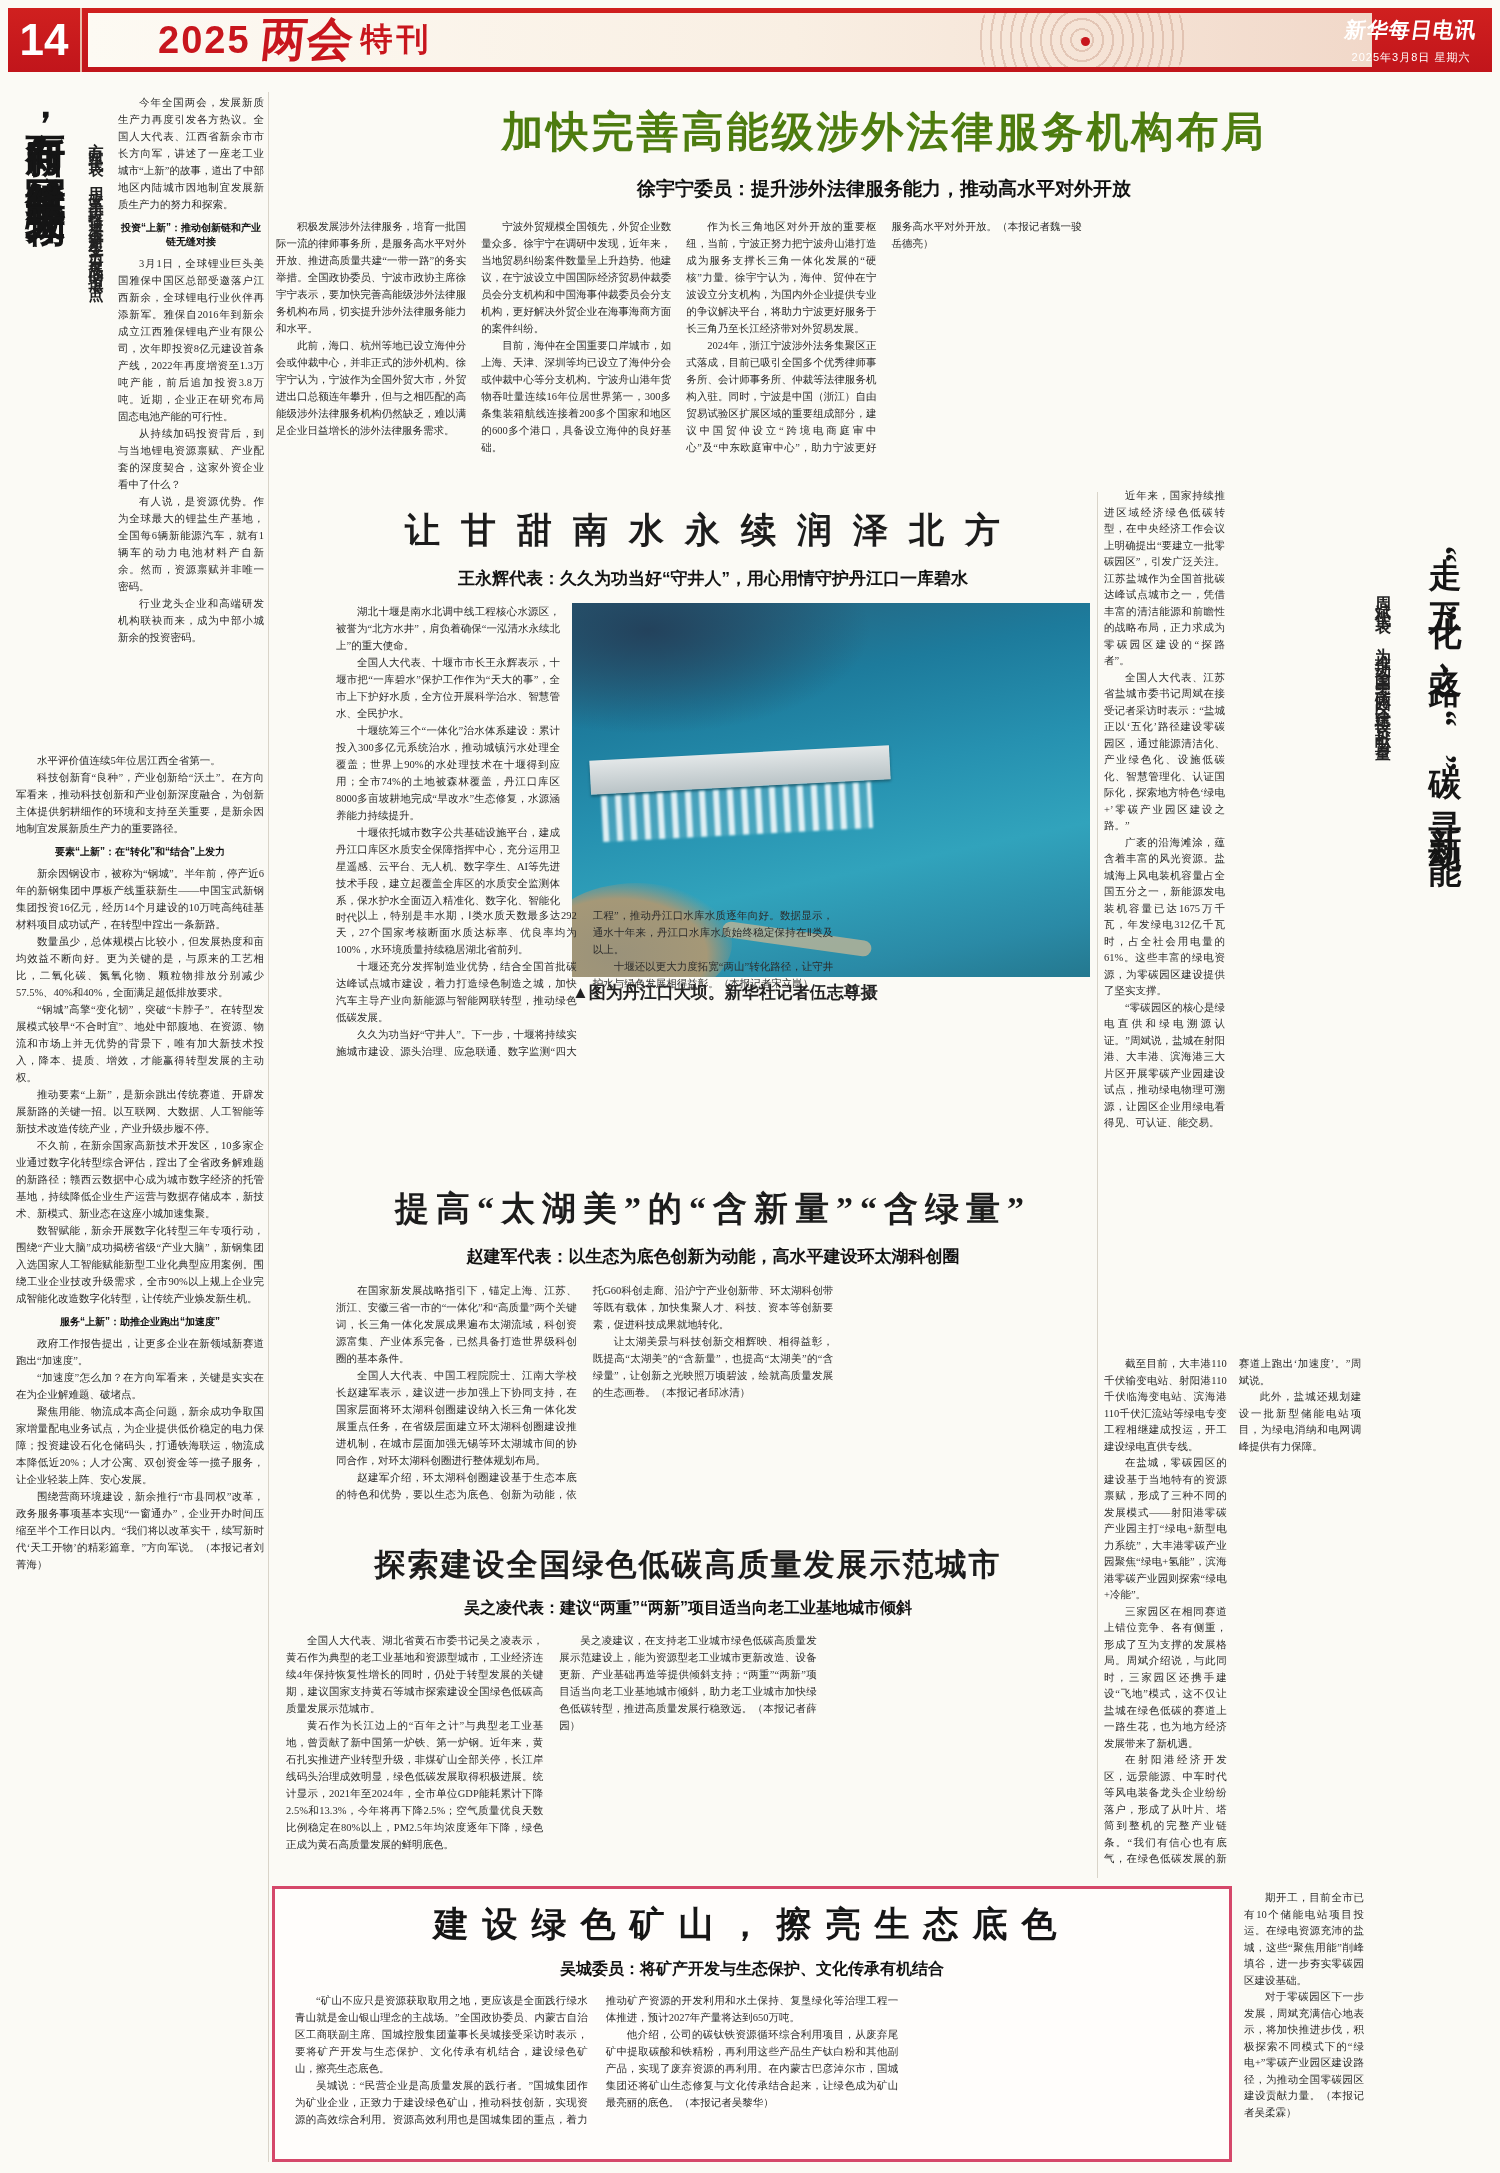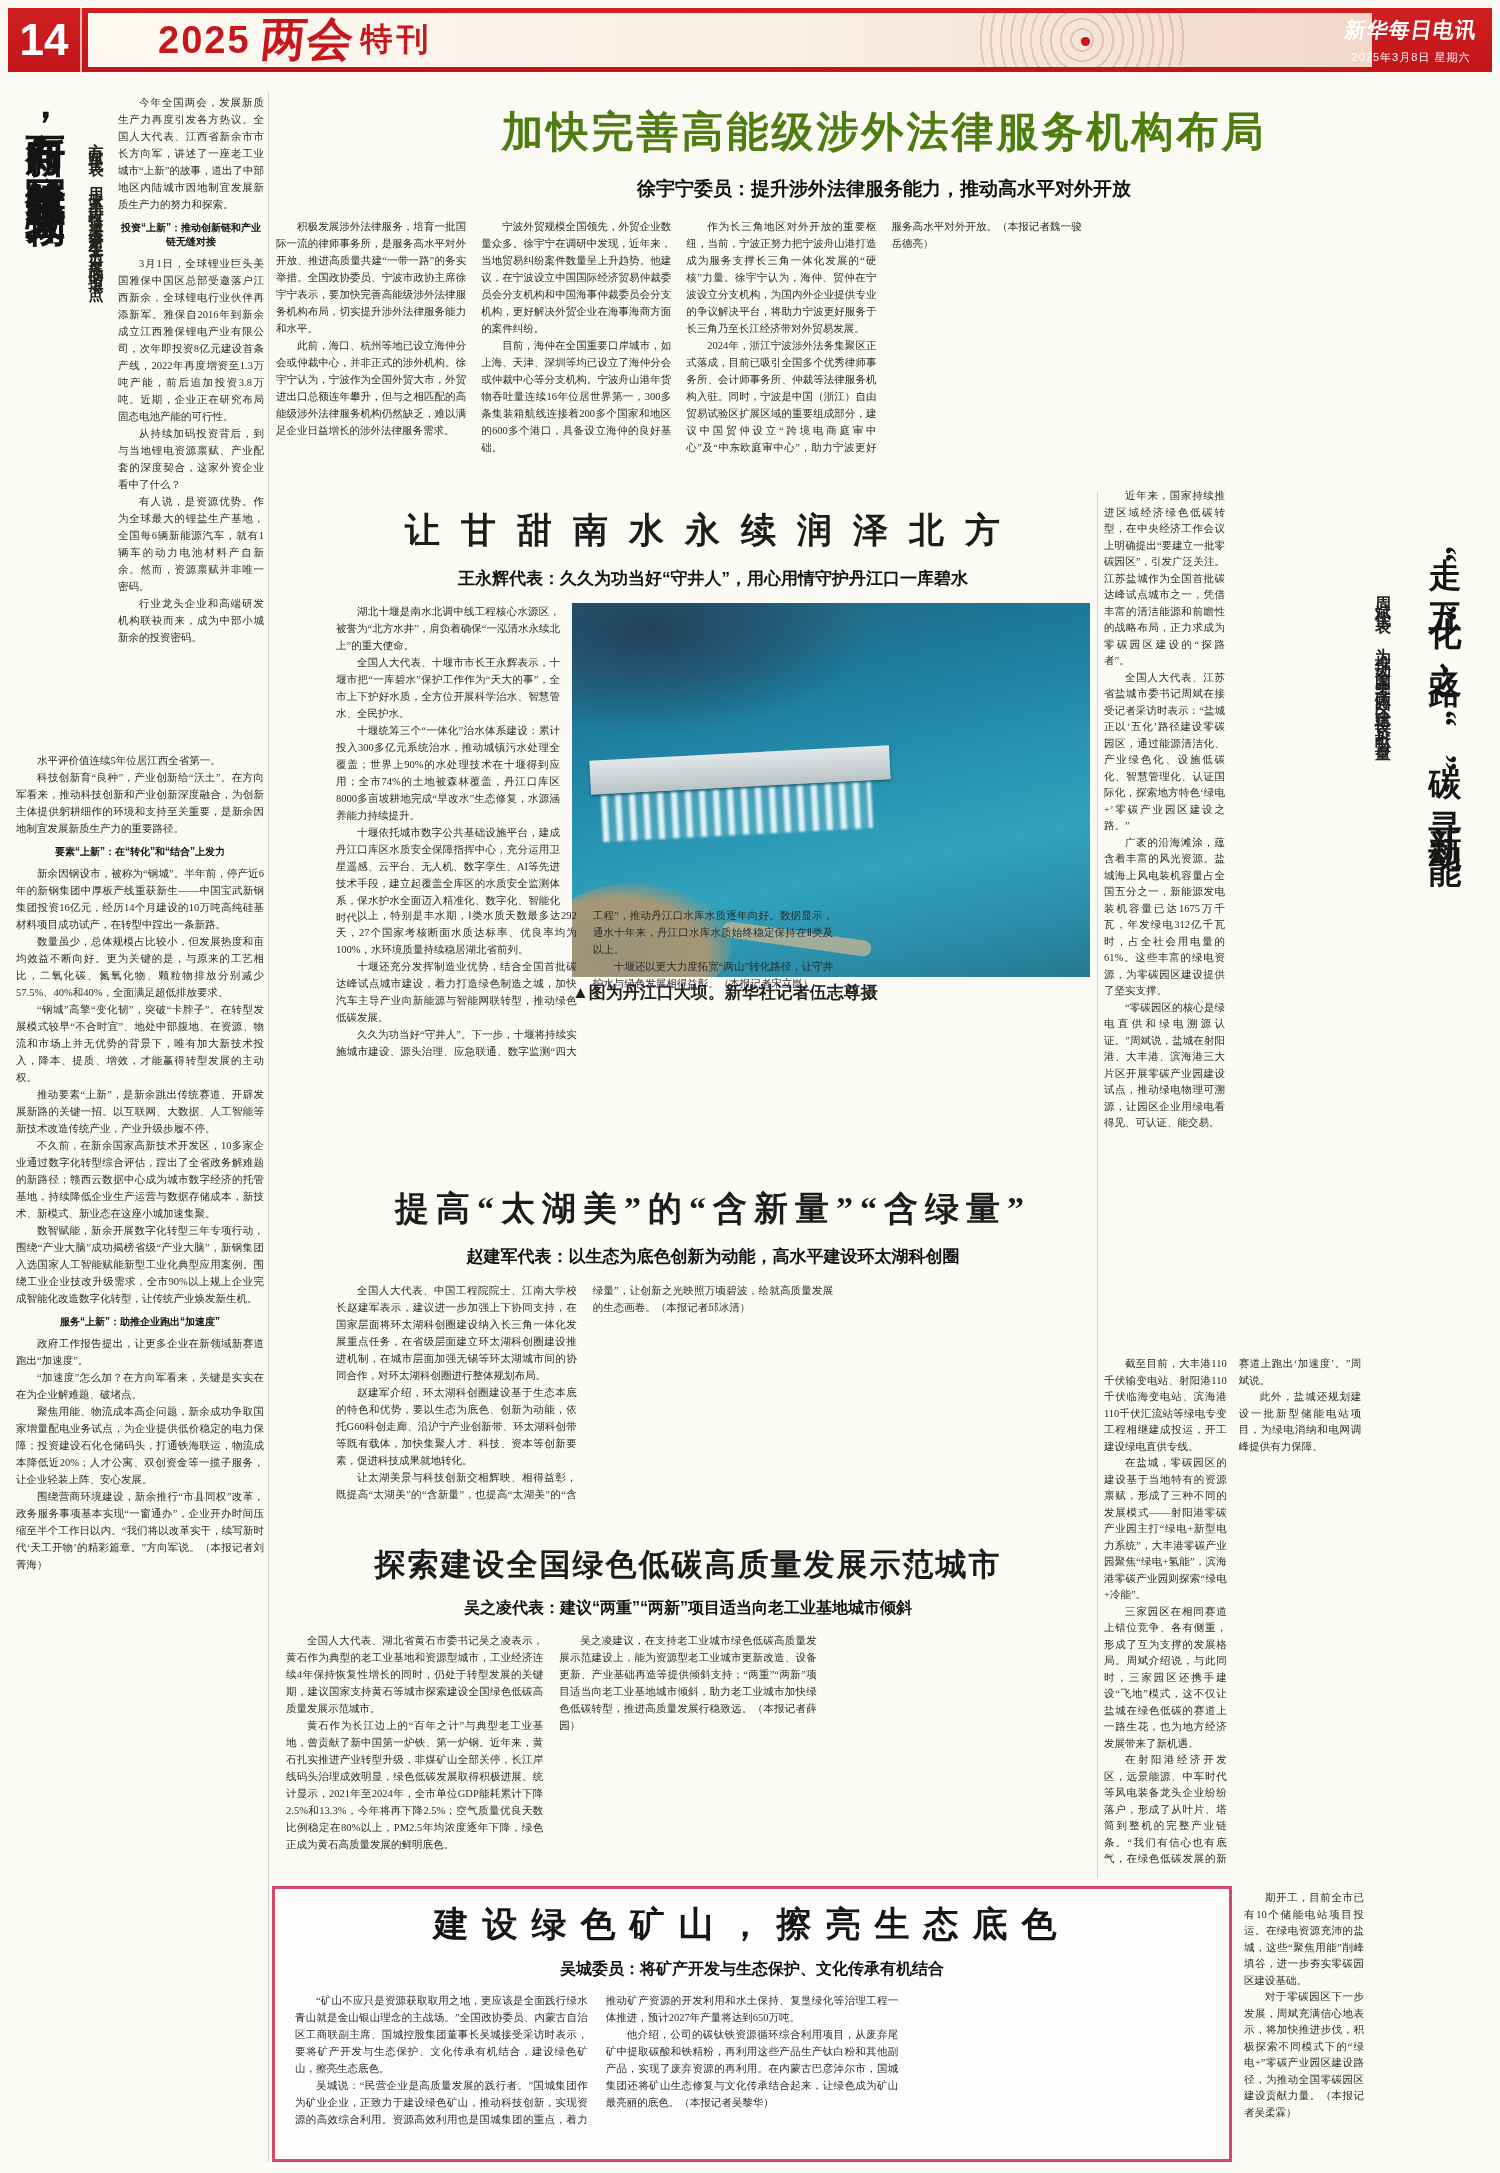--- a/index.html
+++ b/index.html
@@ -190,20 +190,21 @@
         <p class="para">十堰还充分发挥制造业优势，结合全国首批碳达峰试点城市建设，着力打造绿色制造之城，加快汽车主导产业向新能源与智能网联转型，推动绿色低碳发展。</p>
         <p class="para">久久为功当好“守井人”。下一步，十堰将持续实施城市建设、源头治理、应急联通、数字监测“四大工程”，推动丹江口水库水质逐年向好。数据显示，通水十年来，丹江口水库水质始终稳定保持在Ⅱ类及以上。</p>
         <p class="para">十堰还以更大力度拓宽“两山”转化路径，让守井护水与绿色发展相得益彰。（本报记者宋立崑）</p>
       </div>
   </div>
 
   <div class="taihu-art">
     <h2 class="taihu-headline">提高“太湖美”的“含新量”“含绿量”</h2>
     <div class="byline taihu-byline">赵建军代表：以生态为底色创新为动能，高水平建设环太湖科创圈</div>
     <div class="taihu-cols cols">
+        <p class="para">在国家新发展战略指引下，锚定上海、江苏、浙江、安徽三省一市的“一体化”和“高质量”两个关键词，长三角一体化发展成果遍布太湖流域，科创资源富集、产业体系完备，已然具备打造世界级科创圈的基本条件。</p>
         <p class="para">全国人大代表、中国工程院院士、江南大学校长赵建军表示，建议进一步加强上下协同支持，在国家层面将环太湖科创圈建设纳入长三角一体化发展重点任务，在省级层面建立环太湖科创圈建设推进机制，在城市层面加强无锡等环太湖城市间的协同合作，对环太湖科创圈进行整体规划布局。</p>
         <p class="para">赵建军介绍，环太湖科创圈建设基于生态本底的特色和优势，要以生态为底色、创新为动能，依托G60科创走廊、沿沪宁产业创新带、环太湖科创带等既有载体，加快集聚人才、科技、资本等创新要素，促进科技成果就地转化。</p>
         <p class="para">让太湖美景与科技创新交相辉映、相得益彰，既提高“太湖美”的“含新量”，也提高“太湖美”的“含绿量”，让创新之光映照万顷碧波，绘就高质量发展的生态画卷。（本报记者邱冰清）</p>
       </div>
   </div>
 
   <div class="lc-art">
     <h2 class="lc-headline">探索建设全国绿色低碳高质量发展示范城市</h2>
     <div class="byline lc-byline">吴之凌代表：建议“两重”“两新”项目适当向老工业基地城市倾斜</div>
     <div class="lc-cols cols">

